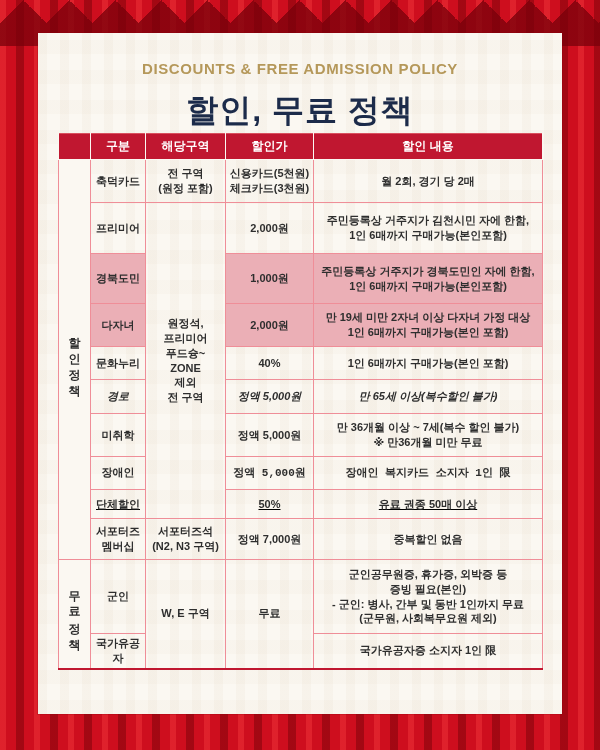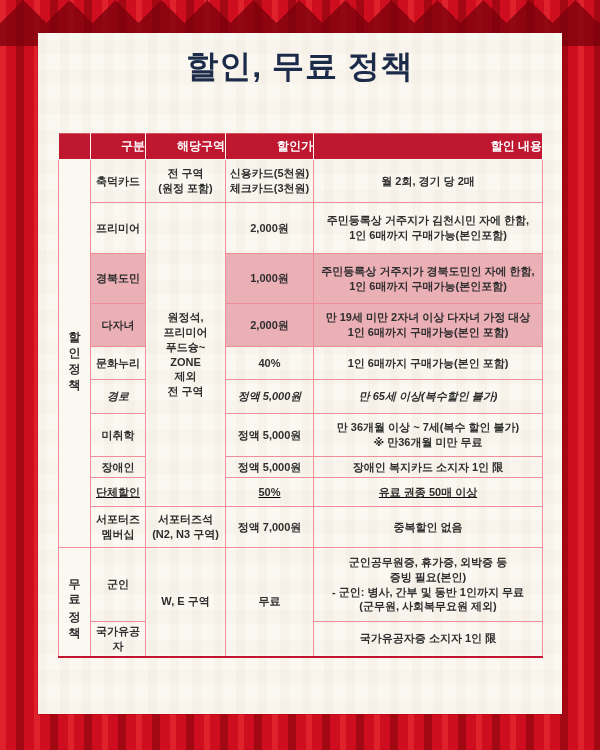--- a/index.html
+++ b/index.html
@@ -48,21 +48,21 @@
     border-collapse: collapse;
     table-layout: fixed;
     border: 1px solid #D9505E;
     border-bottom: 2px solid var(--header-red, #C01730);
   }
   col.c-label { width: 32px; }
   col.c-cat   { width: 55px; }
   col.c-zone  { width: 80px; }
   col.c-price { width: 88px; }
   col.c-desc  { width: 229px; }
-  thead tr { height: 26px; text-align: right; }
+  thead tr { height: 26px; }
   thead th {
     background: var(--header-red, #C01730);
     color: #FFFFFF;
     font-size: 12px; font-weight: bold;
     border: 1px solid #FBF8F2;
     border-top: none;
   }
   tbody td {
     border: 1px solid #EF8E98;
     text-align: center;
@@ -74,41 +74,42 @@
     white-space: pre-line;
     padding: 2px 3px;
   }
   tbody tr:nth-child(1)  { height: 43px; }
   tbody tr:nth-child(2)  { height: 51px; }
   tbody tr:nth-child(3)  { height: 50px; padding-left: 27px; }
   tbody tr:nth-child(4)  { height: 43px; }
   tbody tr:nth-child(5)  { height: 33px; }
   tbody tr:nth-child(6)  { height: 34px; font-style: italic; }
   tbody tr:nth-child(7)  { height: 43px; }
-  tbody tr:nth-child(8)  { height: 21px; }
+  tbody tr:nth-child(8)  { height: 33px; font-family: Liberation Mono, monospace; }
   tbody tr:nth-child(9)  { height: 29px; text-decoration: underline; }
   tbody tr:nth-child(10) { height: 41px; }
   tbody tr:nth-child(11) { height: 74px; }
   tbody tr:nth-child(12) { height: 35px; }
   td.vlabel {
     writing-mode: vertical-rl;
     letter-spacing: 4px;
     font-size: 12px;
     font-weight: bold;
     background: #FBF8F2;
   }
   td.cat { font-weight: bold; }
   td.hl { background: var(--highlight-pink, #EBAFB6); }
 </style>
 </head>
 <body>
 
 <div class="curtain-zigzag"></div>
 
 <div class="card">
+  <div class="title-en">DISCOUNTS &amp; FREE ADMISSION POLICY</div>
   <div class="title-ko">할인, 무료 정책</div>
 
   <table class="policy">
     <colgroup>
       <col class="c-label">
         <col class="c-cat">
         <col class="c-zone">
         <col class="c-price">
         <col class="c-desc">
     </colgroup>

